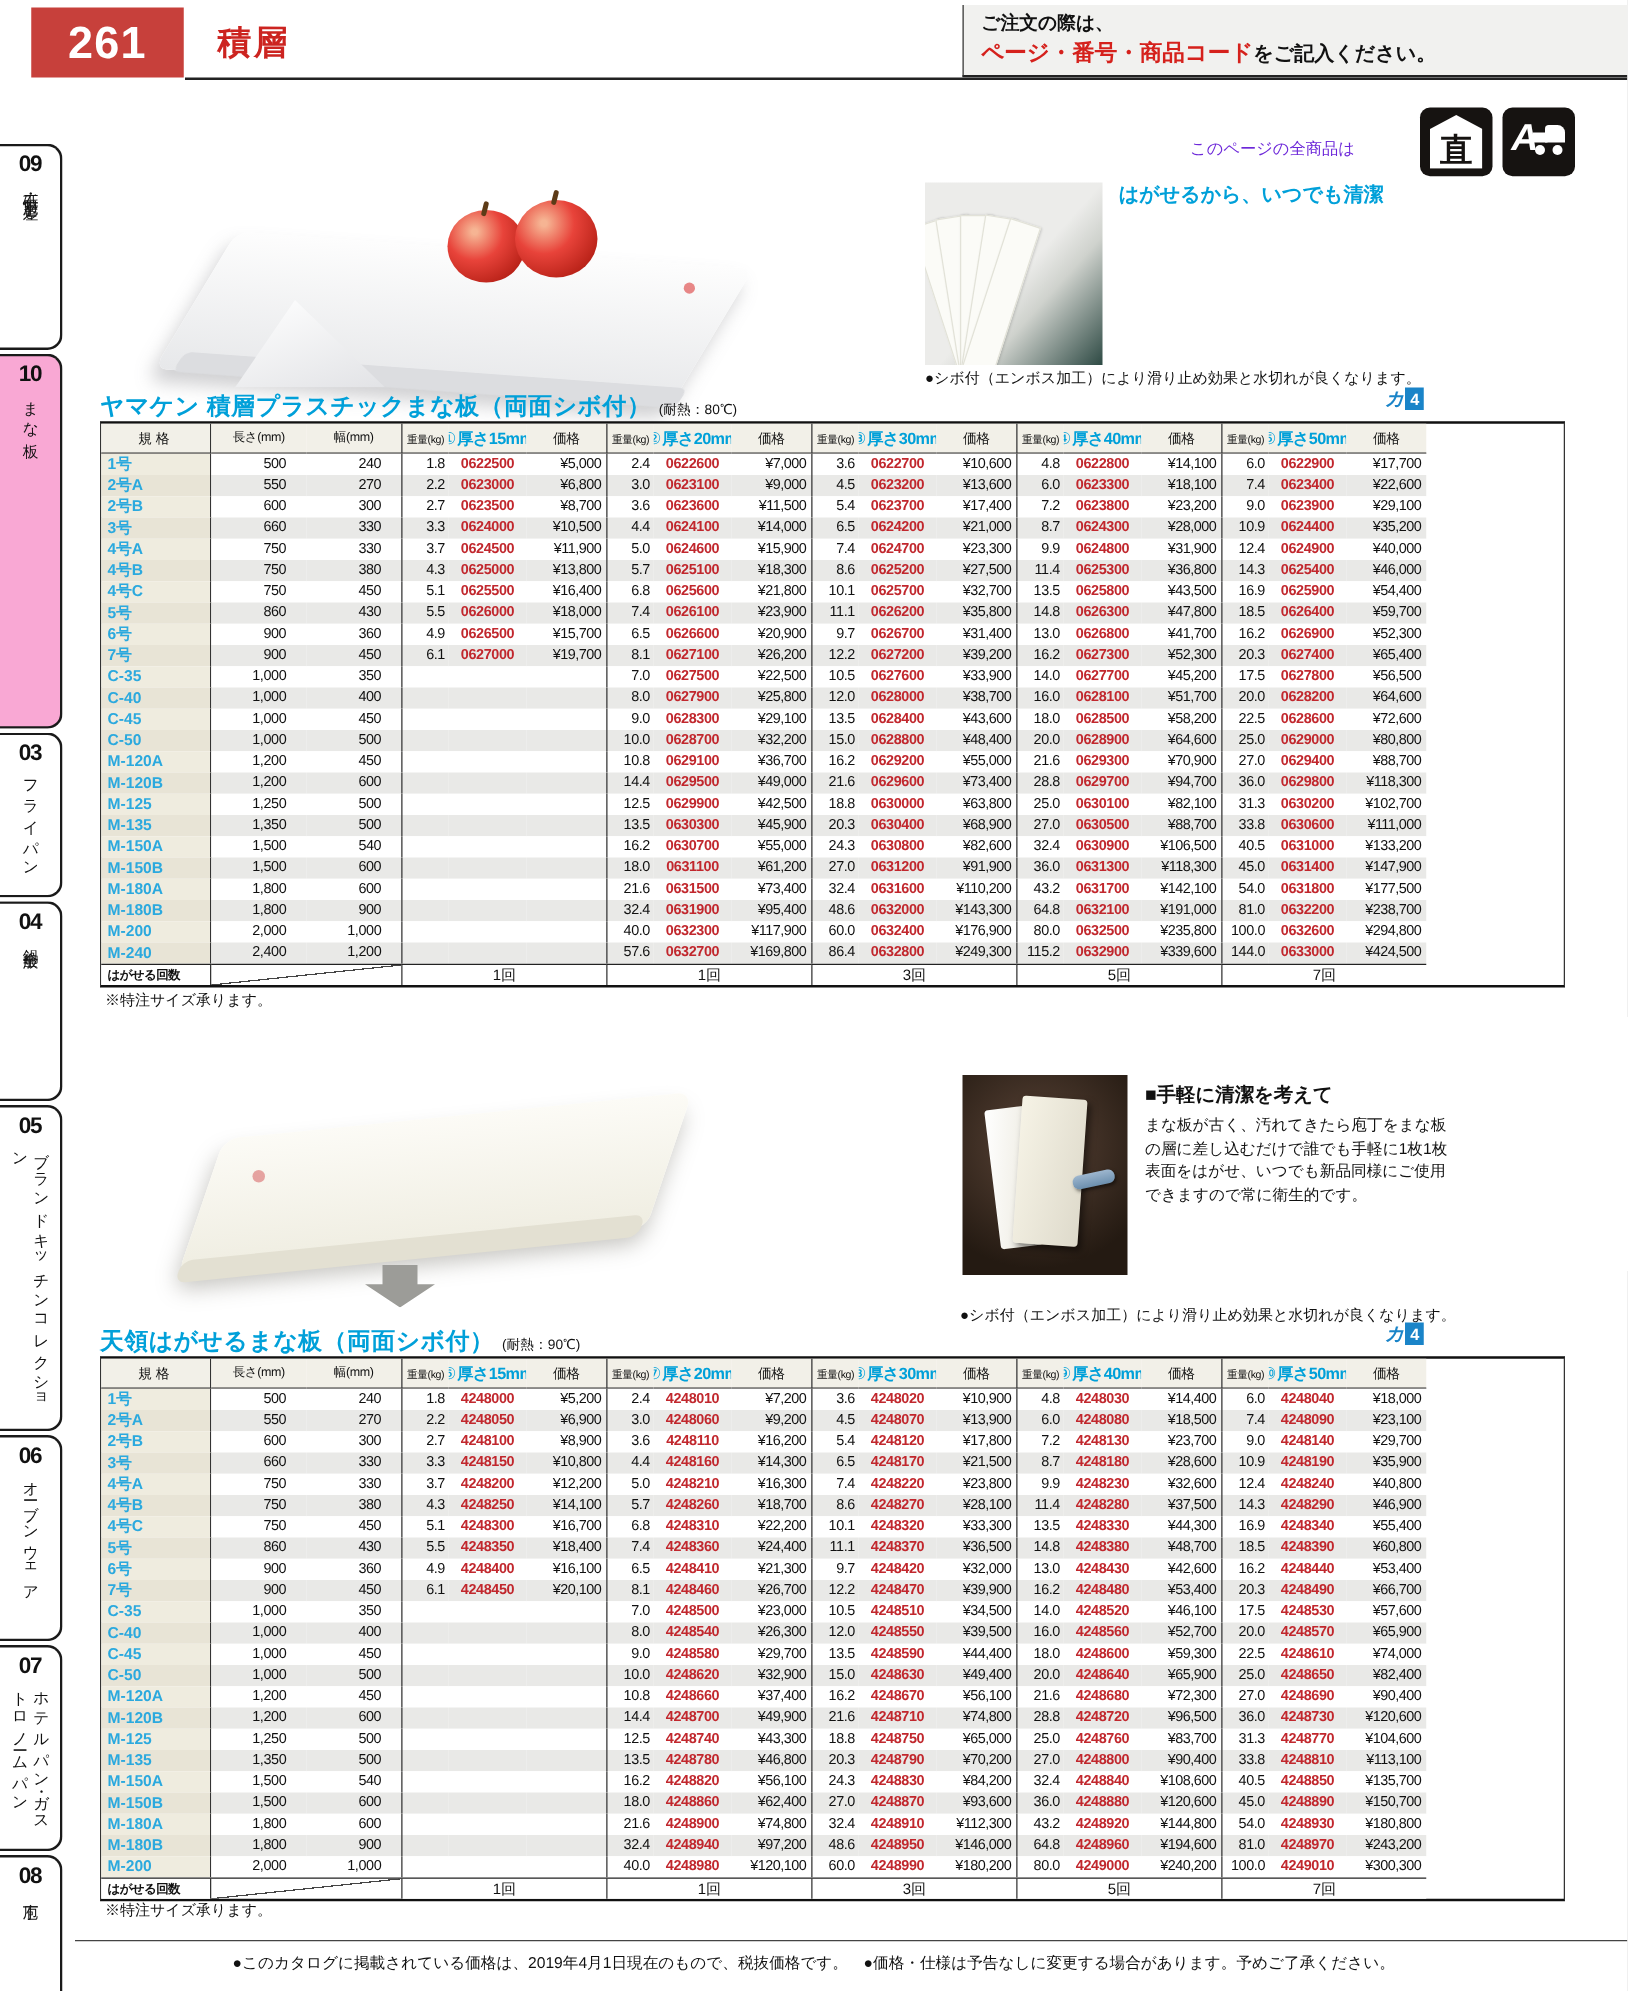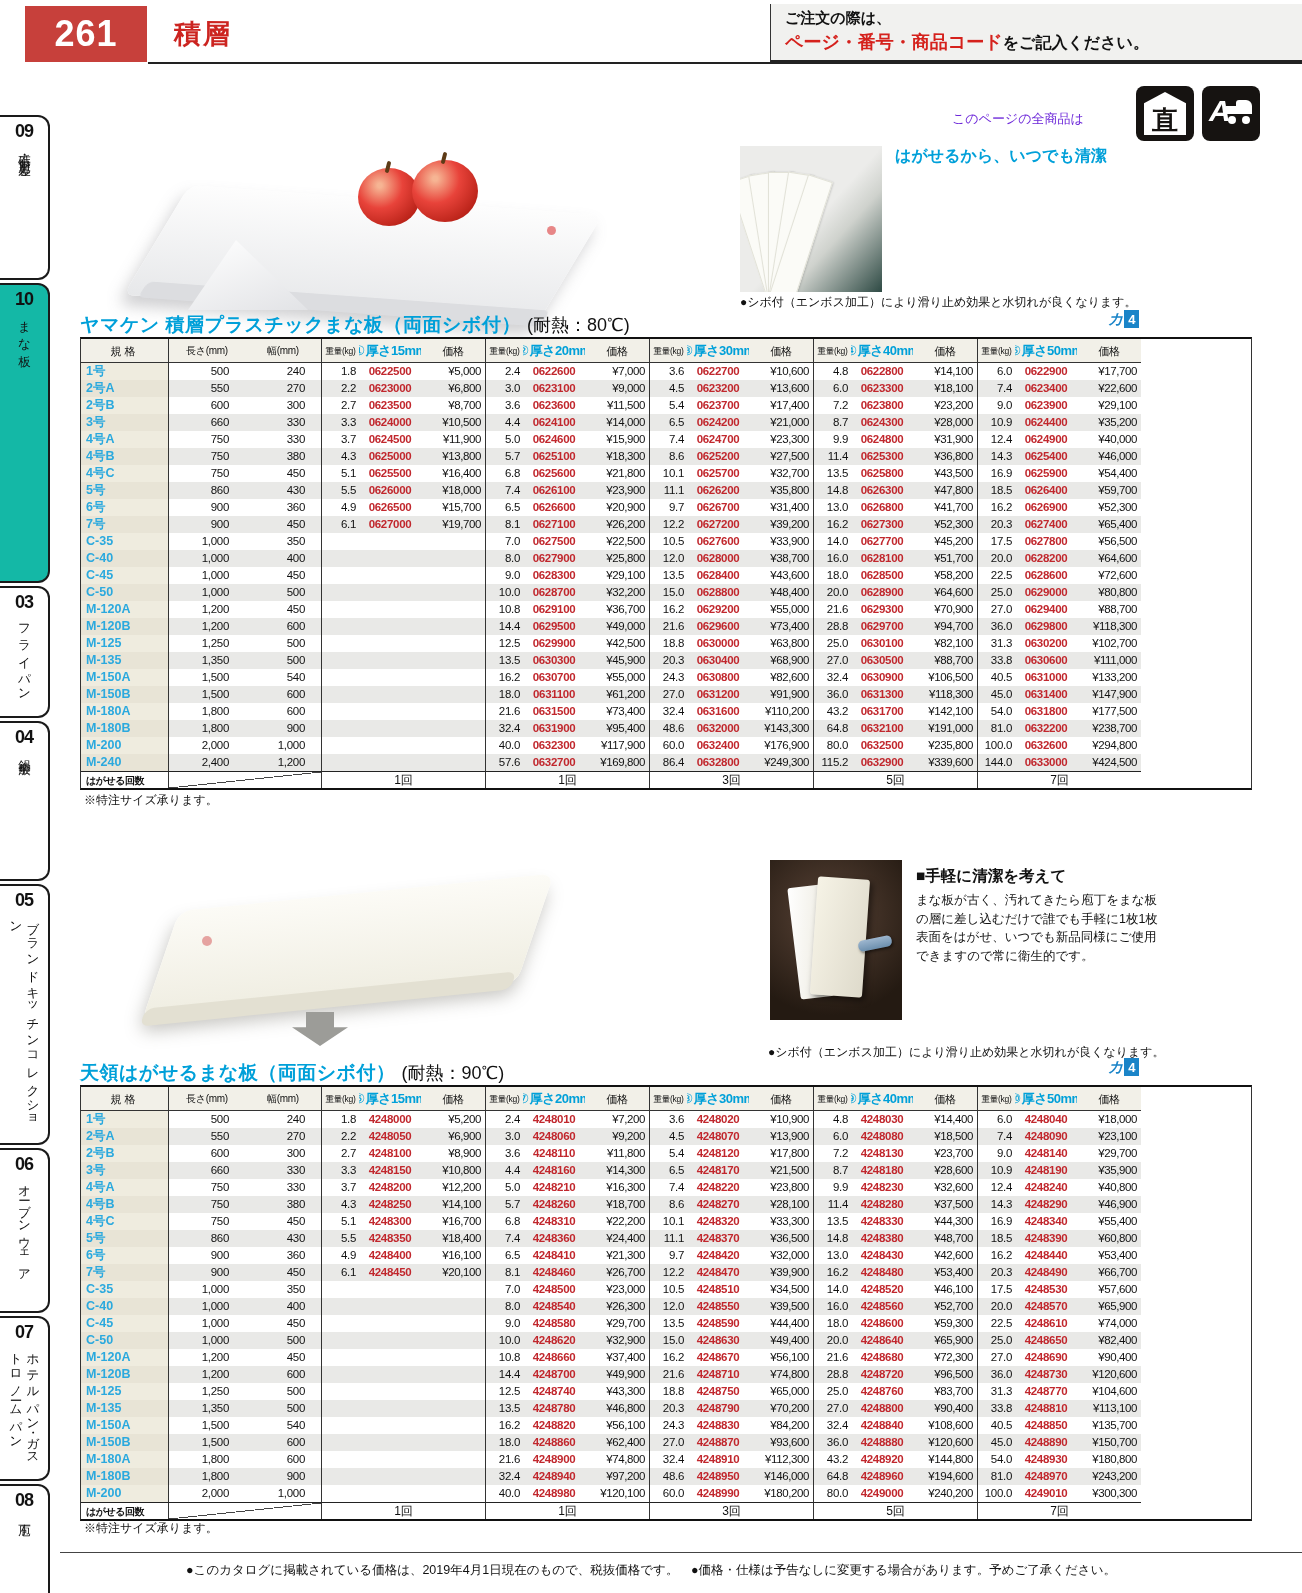--- a/index.html
+++ b/index.html
@@ -29,21 +29,21 @@
   .icon-truck .wh1, .icon-truck .wh2 { position:absolute; width:8px; height:8px; background:#fff; border-radius:50%; top:30px; }
   .icon-truck .wh1 { right:10px; } .icon-truck .wh2 { right:24px; }
 
   
   .sidebar { position:absolute; left:0; top:115px; width:50px; }
   .tab { border:2px solid #1a1a1a; border-left:none; border-radius:0 12px 12px 0; background:#fff;
     margin-bottom:3px; padding-top:4px; overflow:hidden; }
   .tab .num { display:block; text-align:center; font-size:18px; font-weight:bold; color:#111; letter-spacing:-1px; }
   .tab .vlabel { display:block; writing-mode:vertical-rl; text-orientation:upright; margin:2px auto 0;
     font-size:12.5px; color:#111; letter-spacing:2px; height:calc(100% - 28px); }
-  .tab.active { background:#14b8a6; }
+  .tab.active { background:#f9a8d4; }
   .t0{height:165px}.t1{height:300px}.t2{height:132px}.t3{height:160px}.t4{height:261px}.t5{height:165px}.t6{height:165px}.t7{height:150px}
 
   
   .photo1 { position:absolute; left:130px; top:148px; width:490px; height:188px; }
   .board1 { position:absolute; left:18px; top:52px; width:430px; height:110px; background:linear-gradient(#fdfdfd,#e7e8ea);
     transform:skewX(-28deg) rotate(4deg); border-radius:10px; box-shadow:0 10px 14px rgba(120,120,125,.35); }
   .board1-side { position:absolute; left:4px; top:148px; width:420px; height:16px; background:#dcdde0;
     transform:skewX(-30deg) rotate(4deg); border-radius:6px; filter:blur(.4px);}
   .peel { position:absolute; left:58px; top:92px; width:120px; height:70px; background:linear-gradient(160deg,#ffffff,#e2e3e6);
     clip-path:polygon(40% 0, 100% 100%, 0 100%); box-shadow:-2px 3px 5px rgba(100,100,100,.3); }
@@ -89,21 +89,21 @@
 
   .ka-badge { position:absolute; display:flex; align-items:center; height:18px; }
   .b1 { left:1108px; top:310px; } .b2 { left:1108px; top:1058px; }
   .ka-badge .ka { color:#1a84c8; font-weight:bold; font-style:italic; font-size:15px; margin-right:1px; }
   .ka-badge .four { background:#1a84c8; color:#fff; font-weight:bold; font-size:13px; width:15px; height:18px;
     display:flex; align-items:center; justify-content:center; }
 
   .sec-title { position:absolute; left:80px; }
   .st1 { top:312px; } .st2 { top:1060px; }
   .sec-title .blue { color:#00a0d9; font-size:19px; font-weight:bold; letter-spacing:0.5px; }
-  .sec-title .heat { color:#111; font-size:18px; margin-left:6px; }
+  .sec-title .heat { color:#111; font-size:11px; margin-left:6px; }
 
   
   .ptable { position:absolute; left:80px; width:1172px; border-top:2px solid #111; border-bottom:2.5px solid #111;
     border-left:1px solid #333; border-right:1px solid #333; }
   .tb1 { top:337px; } .tb2 { top:1085px; }
   .trow { display:grid; grid-template-columns:88px 76px 76px repeat(5, 38px 62px 64px); }
   .trow.alt .tc { background:#e9e9e7; }
   .trow.alt .tc.spec { background:#e8e4d6; }
   .tc { height:17px; line-height:17px; font-size:11.5px; color:#111; overflow:hidden; white-space:nowrap; background:#fff; }
   .tc.spec { background:#efecdf; color:#2ba9de; font-size:12.5px; font-weight:bold; padding-left:5px; border-right:1px solid #333; }
@@ -862,21 +862,21 @@
       </div>
       <div class="trow">
         <div class="tc spec">2号B</div>
         <div class="tc len">600</div>
         <div class="tc wid">300</div>
         <div class="tc w gsep">2.7</div>
         <div class="tc code">4248100</div>
         <div class="tc price">¥8,900</div>
         <div class="tc w gsep">3.6</div>
         <div class="tc code">4248110</div>
-        <div class="tc price">¥11,800</div>
+        <div class="tc price">¥16,200</div>
         <div class="tc w gsep">5.4</div>
         <div class="tc code">4248120</div>
         <div class="tc price">¥17,800</div>
         <div class="tc w gsep">7.2</div>
         <div class="tc code">4248130</div>
         <div class="tc price">¥23,700</div>
         <div class="tc w gsep">9.0</div>
         <div class="tc code">4248140</div>
         <div class="tc price">¥29,700</div>
       </div>

